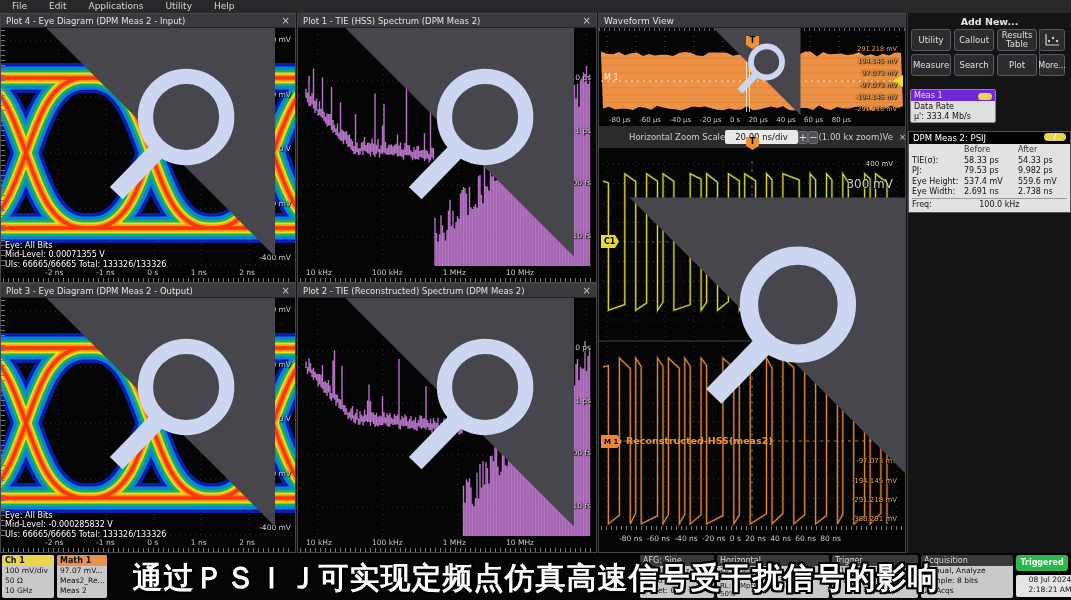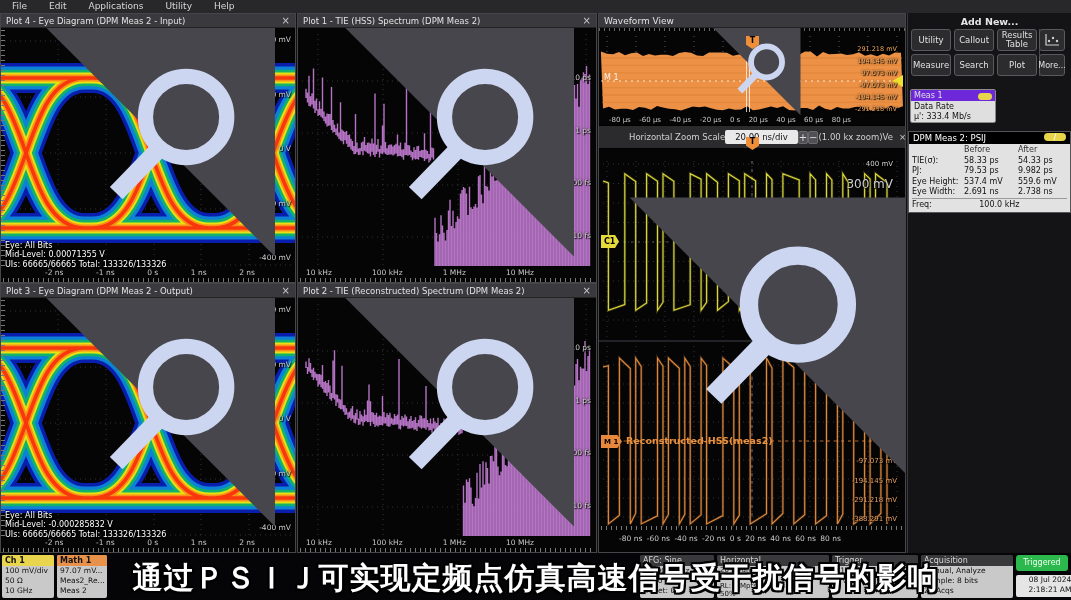--- a/index.html
+++ b/index.html
@@ -61,21 +61,21 @@
 .drow .hd{color:#333}
 .dfreq{display:flex;border-top:1px solid #999;font-size:8px;color:#111;line-height:11px}
 .dfreq .fv{flex:1;text-align:center}
 
 .bbar{position:absolute;left:0;top:553px;width:1071px;height:47px;background:#050507;z-index:5}
 .bbox{position:absolute;top:2px;height:43px;border-radius:2px;overflow:hidden;background:#c9c9c9}
 .bh{height:11px;font-size:8px;font-weight:bold;padding:1px 3px 0;color:#111;white-space:nowrap}
 .bhdark{background:#39393c;color:#d8d8d8;font-weight:normal}
 .bl{padding:0 3px;font-size:7.5px;line-height:9.8px;color:#111;white-space:nowrap}
 .bl div{white-space:nowrap;overflow:hidden}
-.trigbtn{position:absolute;left:1016px;top:2px;width:52px;height:16px;background:#2db84d;border-radius:3px;color:#eafff0;font-size:8px;font-weight:normal;text-align:center;line-height:16px}
+.trigbtn{position:absolute;left:1016px;top:2px;width:52px;height:16px;background:#2db84d;border-radius:3px;color:#eafff0;font-size:8px;font-weight:bold;text-align:center;line-height:16px}
 .dtbox{position:absolute;left:1016px;top:22px;width:68px;height:22px;background:#e5e5e5;border-radius:2px;text-align:center}
 .dtbox div{font-size:7.5px;color:#111;line-height:10px}
 .subtitle{position:absolute;left:50%;transform:translateX(-50%);top:558px;z-index:9;font-size:30px;font-weight:bold;color:#fff;white-space:nowrap;letter-spacing:1px;
 text-shadow:2px 0 0 #000,-2px 0 0 #000,0 2px 0 #000,0 -2px 0 #000,2px 2px 0 #000,-2px 2px 0 #000,2px -2px 0 #000,-2px -2px 0 #000}
 .gdot{stroke:#303038;stroke-width:1;stroke-dasharray:1 4}
 .scrollh{position:absolute;right:6px;top:178px;color:#8a8a8a;font-size:9px;z-index:4;line-height:5px}
 </style>
 </head>
 <body>
 

